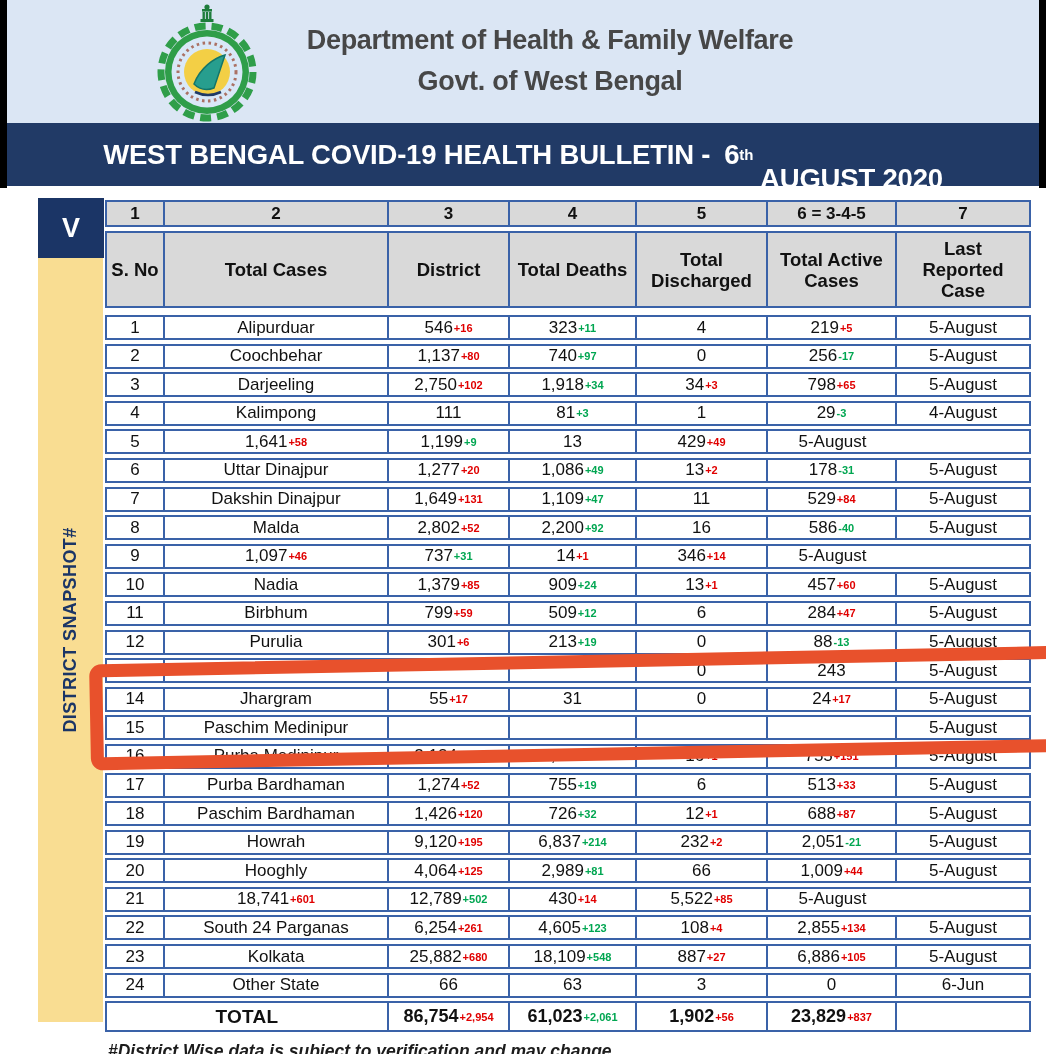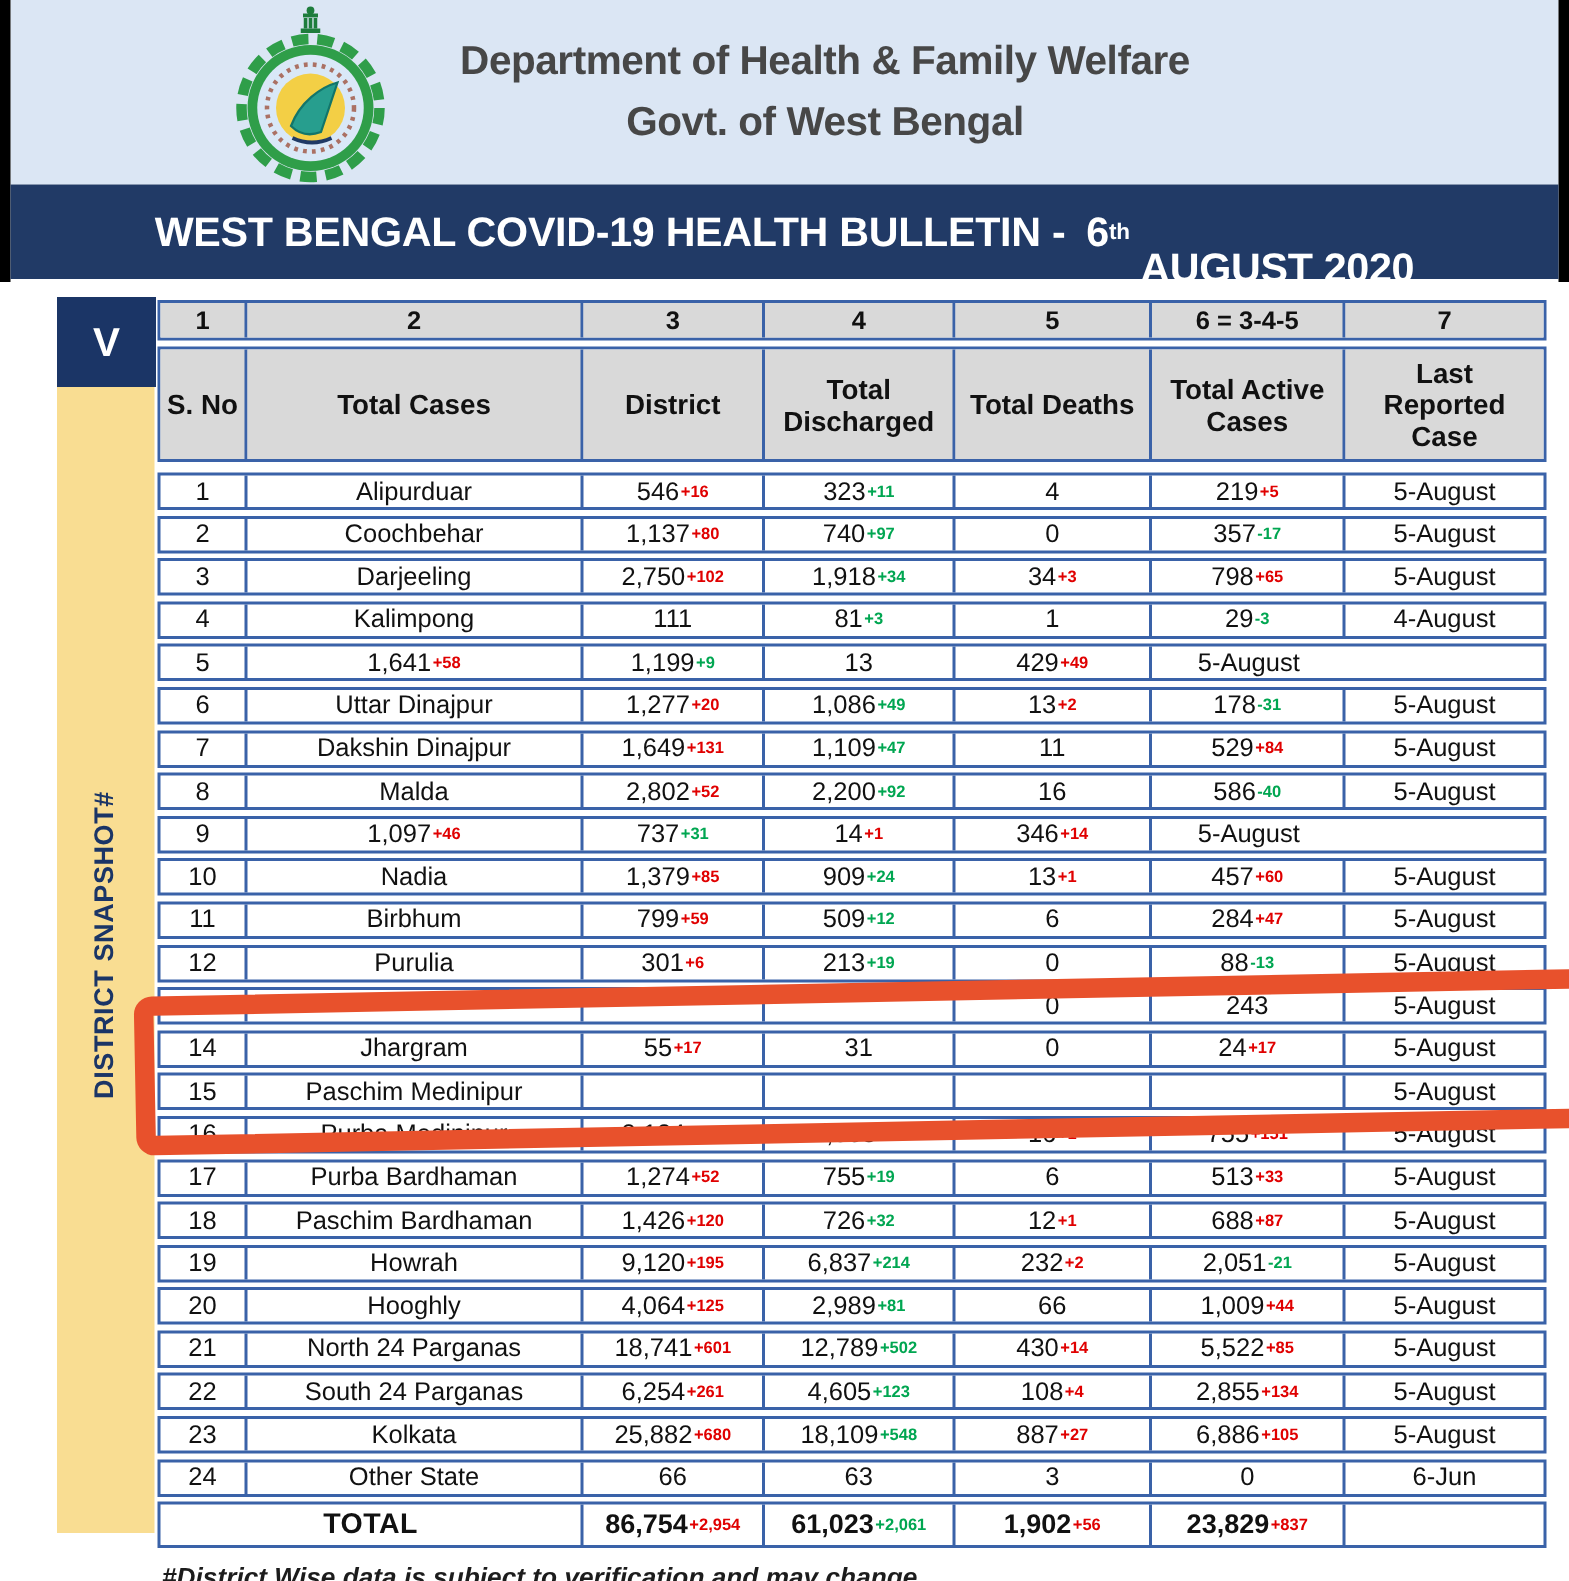--- a/index.html
+++ b/index.html
@@ -114,22 +114,22 @@
     <div class="cell">3</div>
     <div class="cell">4</div>
     <div class="cell">5</div>
     <div class="cell">6 = 3-4-5</div>
     <div class="cell">7</div>
   </div>
   <div class="hrow labelrow">
     <div class="cell">S. No</div>
     <div class="cell">Total Cases</div>
     <div class="cell">District</div>
+    <div class="cell">Total Deaths</div>
     <div class="cell">Total Discharged</div>
-    <div class="cell">Total Deaths</div>
     <div class="cell">Total Active Cases</div>
     <div class="cell">Last Reported Case</div>
   </div>
   <div id="rows-container">
       <div class="trow">
         <div class="cell sno">1</div>
         <div class="cell district">Alipurduar</div>
         <div class="cell num">
           <span class="val">546</span>
           <sup class="delta" style="color: rgb(224, 0, 0);">+16</sup>
@@ -155,21 +155,21 @@
           <sup class="delta" style="color: rgb(224, 0, 0);">+80</sup>
         </div>
         <div class="cell num">
           <span class="val">740</span>
           <sup class="delta" style="color: rgb(0, 166, 81);">+97</sup>
         </div>
         <div class="cell num">
           <span class="val">0</span>
         </div>
         <div class="cell num">
-          <span class="val">357</span>
+          <span class="val">256</span>
           <sup class="delta" style="color: rgb(0, 166, 81);">-17</sup>
         </div>
         <div class="cell last">5-August</div>
       </div>
       <div class="trow">
         <div class="cell sno">3</div>
         <div class="cell district">Darjeeling</div>
         <div class="cell num">
           <span class="val">2,750</span>
           <sup class="delta" style="color: rgb(224, 0, 0);">+102</sup>
@@ -519,21 +519,20 @@
           <span class="val">66</span>
         </div>
         <div class="cell num">
           <span class="val">1,009</span>
           <sup class="delta" style="color: rgb(224, 0, 0);">+44</sup>
         </div>
         <div class="cell last">5-August</div>
       </div>
       <div class="trow">
         <div class="cell sno">21</div>
-        <div class="cell district">North 24 Parganas</div>
         <div class="cell num">
           <span class="val">18,741</span>
           <sup class="delta" style="color: rgb(224, 0, 0);">+601</sup>
         </div>
         <div class="cell num">
           <span class="val">12,789</span>
           <sup class="delta" style="color: rgb(0, 166, 81);">+502</sup>
         </div>
         <div class="cell num">
           <span class="val">430</span>

